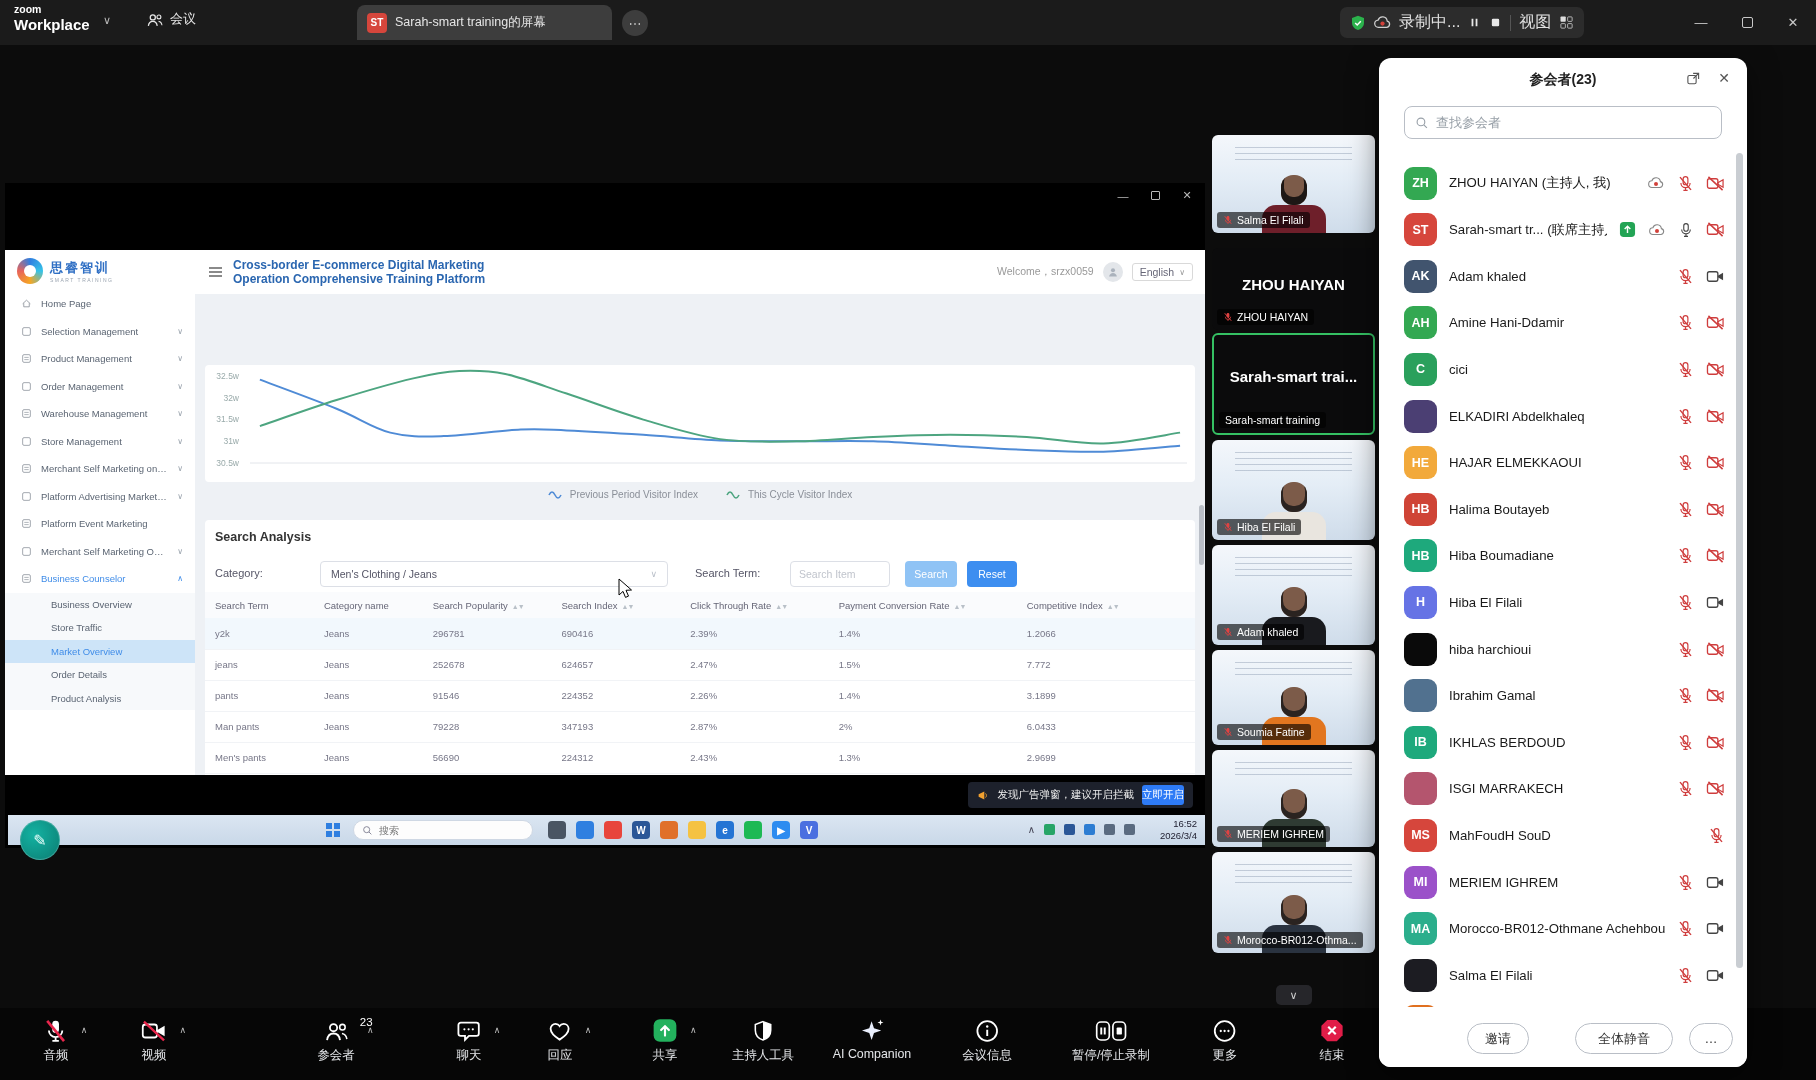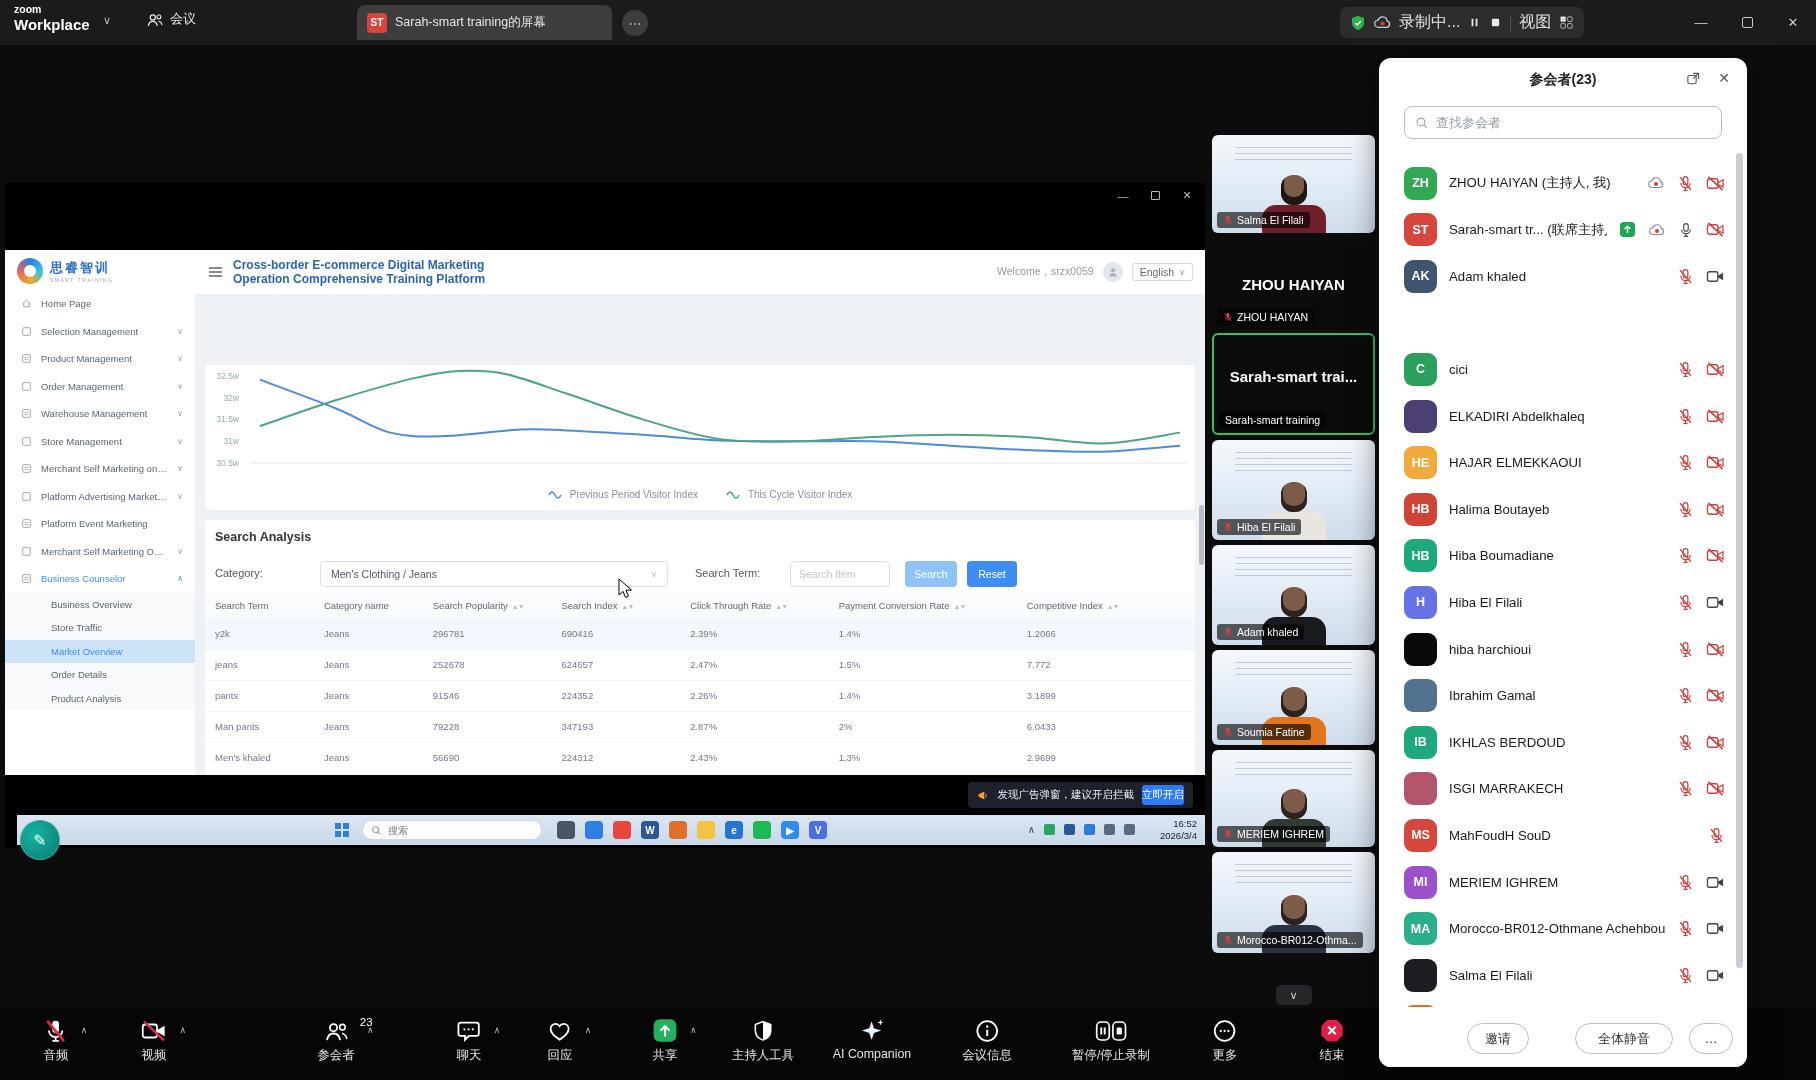--- a/index.html
+++ b/index.html
@@ -54,21 +54,21 @@
   .apphead { position:absolute; left:190px; top:0; right:0; height:44px; background:#fff; }
   .burger { position:absolute; left:14px; top:17px; width:13px; }
   .burger div { height:1.6px; background:#8a8a8a; margin-bottom:2.6px; }
   .ptitle { position:absolute; left:38px; top:8px; font-size:12px; font-weight:bold; color:#2a66b0; line-height:14px; }
   .aphr { position:absolute; right:12px; top:0; height:44px; display:flex; align-items:center; gap:9px; }
   .welcome { font-size:10.5px; color:#999; }
   .uava { width:20px; height:20px; border-radius:50%; background:#e3e6ea; display:flex; align-items:center; justify-content:center; }
   .langbox { border:1px solid #d9d9d9; border-radius:3px; font-size:10.5px; color:#667; padding:2px 7px; display:flex; gap:5px; align-items:center; }
 
   
-  .chartcard { position:absolute; left:200px; top:115px; right:10px; height:145px; background:#fff; border-radius:4px; }
+  .chartcard { position:absolute; left:200px; top:115px; right:10px; height:117px; background:#fff; border-radius:4px; }
   .ylabels { position:absolute; left:0; top:0; width:40px; height:100px; }
   .ylabels span { position:absolute; right:6px; font-size:8.5px; color:#9aa; transform:translateY(-50%); }
   .plot { position:absolute; left:45px; right:8px; top:0; height:100px; }
   .plot svg { width:100%; height:100%; }
   .xlabels { position:absolute; left:45px; right:8px; top:101px; height:13px; }
   .xlabels span { position:absolute; transform:translateX(-50%); font-size:8.5px; color:#9aa; }
   .legend { position:absolute; left:0; right:0; top:124px; display:flex; justify-content:center; gap:28px; }
   .legend .li { display:flex; align-items:center; gap:6px; font-size:10px; color:#8a8f98; }
 
   
@@ -88,21 +88,21 @@
   table.sa tr.hl td { background:#f2f8fd; }
   .sortc { display:inline-block; margin-left:4px; color:#b9c0c8; font-size:7px; letter-spacing:-1px; }
 
   .winscroll { position:absolute; right:1px; top:255px; width:5px; height:60px; background:#b9bec6; border-radius:3px; }
 
   
   .strip { position:absolute; left:0; bottom:33px; right:0; height:40px; background:#000; }
   .popup { position:absolute; right:12px; top:7px; height:26px; background:rgba(30,34,46,.96); border-radius:4px; display:flex; align-items:center; gap:8px; padding:0 9px; }
   .popup .pt { color:#eee; font-size:10.5px; white-space:nowrap; }
   .popup .pb { background:#2e7bf6; color:#fff; font-size:10.5px; border-radius:3px; padding:3px 0; white-space:nowrap; }
-  .tbar { position:absolute; left:12px; bottom:3px; right:0; height:30px; background:linear-gradient(180deg,#dbe6f2,#c9d8e8); display:flex; align-items:center; }
+  .tbar { position:absolute; left:3px; bottom:3px; right:0; height:30px; background:linear-gradient(180deg,#dbe6f2,#c9d8e8); display:flex; align-items:center; }
   .winlogo { position:absolute; left:318px; top:8px; width:14px; height:14px; display:grid; grid-template-columns:6px 6px; grid-gap:1.5px; }
   .winlogo i { background:#2f7fe0; width:6px; height:6px; }
   .tsearch { position:absolute; left:345px; top:5px; width:180px; height:20px; background:#fdfdfd; border:1px solid #cfd8e4; border-radius:10px; display:flex; align-items:center; gap:6px; padding:0 8px; }
   .tsearch input { border:none; outline:none; width:120px; font-size:10px; color:#556; background:transparent; font-family:"Liberation Sans",sans-serif; }
   .ticons { position:absolute; left:540px; top:6px; display:flex; gap:10px; }
   .ticon { width:18px; height:18px; border-radius:4px; display:flex; align-items:center; justify-content:center; color:#fff; font-size:10px; font-weight:bold; }
   .tray { position:absolute; right:70px; top:9px; display:flex; gap:9px; align-items:center; color:#445; font-size:10px; }
   .tray .mini { width:11px; height:11px; border-radius:2px; background:#5a6b80; }
   .clock { position:absolute; right:8px; top:3px; text-align:right; font-size:9.5px; color:#223; line-height:12px; }
 
@@ -482,21 +482,21 @@
               <tr>
                 <td>Man pants</td>
                 <td>Jeans</td>
                 <td>79228</td>
                 <td>347193</td>
                 <td>2.87%</td>
                 <td>2%</td>
                 <td>6.0433</td>
               </tr>
               <tr>
-                <td>Men's khaled</td>
+                <td>Men's pants</td>
                 <td>Jeans</td>
                 <td>56690</td>
                 <td>224312</td>
                 <td>2.43%</td>
                 <td>1.3%</td>
                 <td>2.9699</td>
               </tr>
               <tr>
                 <td>baggy jeans</td>
                 <td>Jeans</td>
@@ -790,20 +790,40 @@
               </svg>
             </span>
             <span class="ic">
               <svg width="19" height="17" viewBox="0 0 20 18">
                 <rect x="1.5" y="4" width="11" height="10" rx="2" fill="none" stroke="#444" stroke-width="1.4"></rect>
                 <path d="M12.5 8.2 18 5v8l-5.5-3.2z" fill="#444"></path>
               </svg>
             </span>
           </span>
         </div>
+        <div class="prow" style="top: 139.8px;">
+          <span class="pava" style="background: rgb(51, 168, 82);">AH</span>
+          <span class="pname">Amine Hani-Ddamir</span>
+          <span class="pics">
+            <span class="ic">
+              <svg width="17" height="17" viewBox="0 0 20 20">
+                <rect x="7.2" y="2" width="5.6" height="9.5" rx="2.8" fill="none" stroke="#cf3d3d" stroke-width="1.4"></rect>
+                <path d="M4.6 9.5a5.4 5.4 0 0 0 10.8 0M10 15v3M7.5 18h5" fill="none" stroke="#cf3d3d" stroke-width="1.4"></path>
+                <path d="M3.5 2.5 16.5 17.5" stroke="#cf3d3d" stroke-width="1.7"></path>
+              </svg>
+            </span>
+            <span class="ic">
+              <svg width="19" height="17" viewBox="0 0 20 18">
+                <rect x="1.5" y="4" width="11" height="10" rx="2" fill="none" stroke="#cf3d3d" stroke-width="1.4"></rect>
+                <path d="M12.5 8.2 18 5v8l-5.5-3.2z" fill="none" stroke="#cf3d3d" stroke-width="1.3"></path>
+                <path d="M2.5 2 17.5 16" stroke="#cf3d3d" stroke-width="1.6"></path>
+              </svg>
+            </span>
+          </span>
+        </div>
         <div class="prow" style="top: 186.4px;">
           <span class="pava" style="background: rgb(42, 160, 92);">C</span>
           <span class="pname">cici</span>
           <span class="pics">
             <span class="ic">
               <svg width="17" height="17" viewBox="0 0 20 20">
                 <rect x="7.2" y="2" width="5.6" height="9.5" rx="2.8" fill="none" stroke="#cf3d3d" stroke-width="1.4"></rect>
                 <path d="M4.6 9.5a5.4 5.4 0 0 0 10.8 0M10 15v3M7.5 18h5" fill="none" stroke="#cf3d3d" stroke-width="1.4"></path>
                 <path d="M3.5 2.5 16.5 17.5" stroke="#cf3d3d" stroke-width="1.7"></path>
               </svg>

